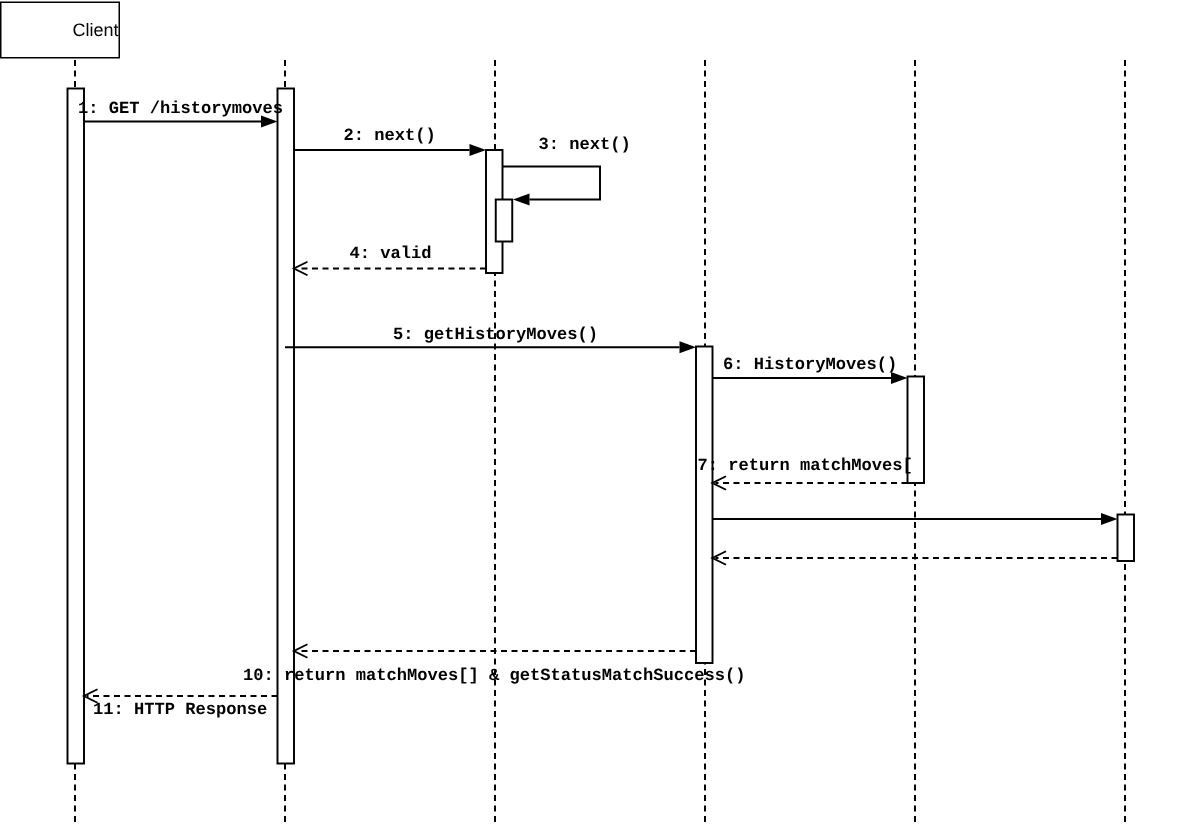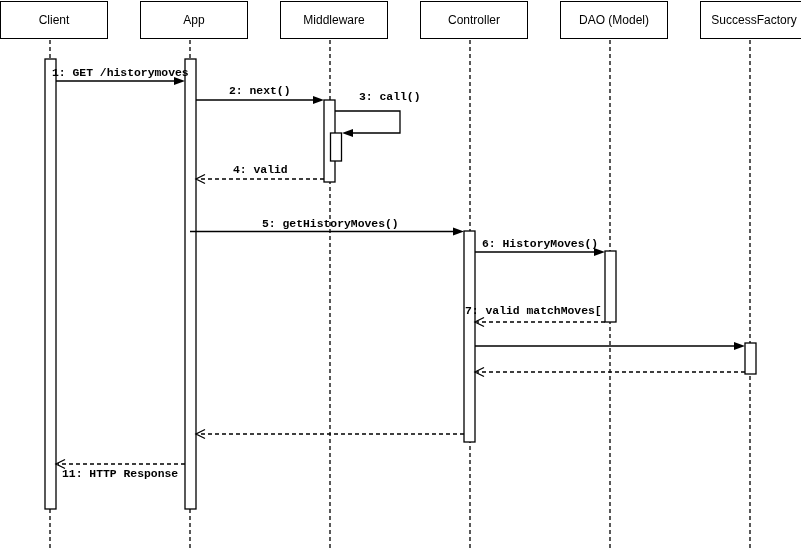--- a/index.html
+++ b/index.html
@@ -18,28 +18,28 @@
   .lines-layer {
     position: absolute;
     left: 0;
     top: 0;
     width: 801px;
     height: 551px;
   }
   .pbox {
     position: absolute;
     top: 1px;
-    width: 108px;
+    width: 80px;
     height: 38px;
     box-sizing: border-box;
     border: 1.3px solid #000000;
     background: #ffffff;
     display: flex;
     align-items: center;
-    justify-content: center;
+    justify-content: flex-end;
   }
   .pbox span {
     font-size: 12px;
     color: #000000;
     white-space: nowrap;
   }
   .mlabel {
     position: absolute;
     font-family: "Liberation Mono", "DejaVu Sans Mono", monospace;
     font-weight: bold;
@@ -102,38 +102,24 @@
     <path d="M464 434 H198" stroke-dasharray="4 3"></path>
     <polyline points="205,429.5 196,434 205,438.5"></polyline>
 
     <path d="M185 464 H58" stroke-dasharray="4 3"></path>
     <polyline points="65,459.5 56,464 65,468.5"></polyline>
   </svg>
 
   <div class="pbox" style="left:0px">
     <span>Client</span>
   </div>
-  <div class="pbox" style="left:140px">
-    <span>App</span>
-  </div>
-  <div class="pbox" style="left:280px">
-    <span>Middleware</span>
-  </div>
-  <div class="pbox" style="left:420px">
-    <span>Controller</span>
-  </div>
-  <div class="pbox" style="left:560px">
-    <span>DAO (Model)</span>
-  </div>
-  <div class="pbox" style="left:700px">
-    <span>SuccessFactory</span>
-  </div>
 
   <div class="mlabel" style="left:52px;  top:67px">1: GET /historymoves</div>
   <div class="mlabel" style="left:229px; top:85px">2: next()</div>
-  <div class="mlabel" style="left:359px; top:91px">3: call()</div>
+  <div class="mlabel" style="left:359px; top:91px">3: next()</div>
   <div class="mlabel" style="left:233px; top:164px">4: valid</div>
   <div class="mlabel" style="left:262px; top:218px">5: getHistoryMoves()</div>
   <div class="mlabel" style="left:482px; top:238px">6: HistoryMoves()</div>
-  <div class="mlabel" style="left:465px; top:305px">7: valid matchMoves[</div>
+  <div class="mlabel" style="left:465px; top:305px">7: return matchMoves[</div>
+  <div class="mlabel" style="left:162px; top:445px">10: return matchMoves[] &amp; getStatusMatchSuccess()</div>
   <div class="mlabel" style="left:62px;  top:468px">11: HTTP Response</div>
 
 </div>
 
 </body></html>

